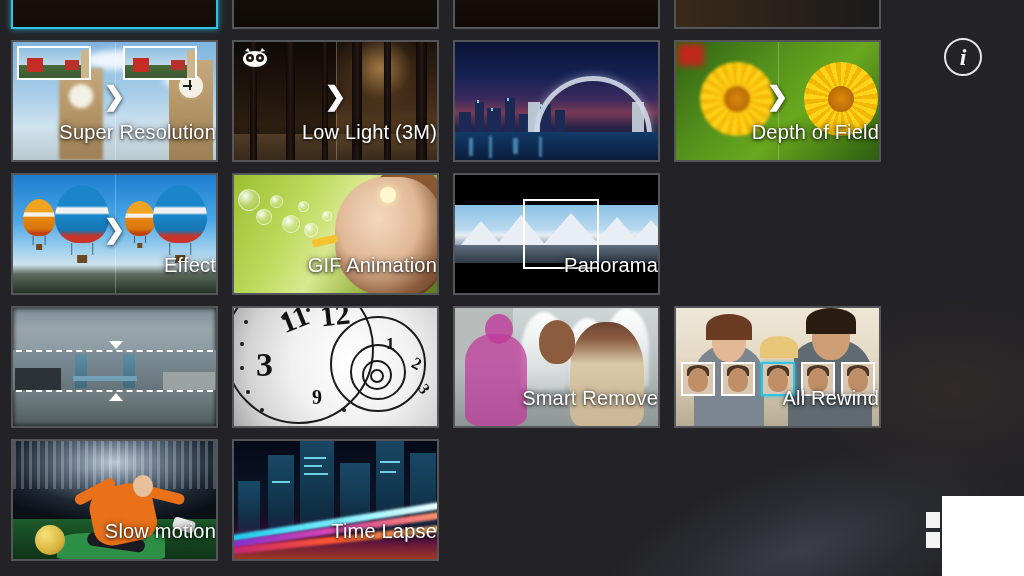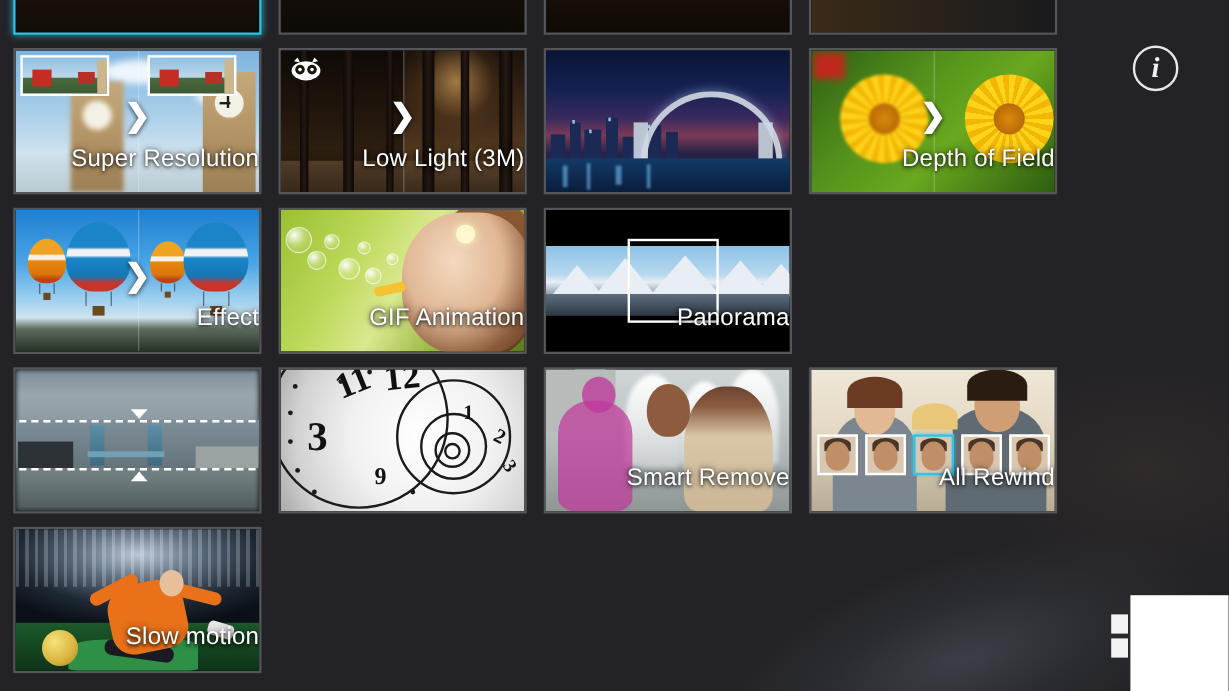--- a/index.html
+++ b/index.html
@@ -695,20 +695,42 @@
           <div class="sl-player"></div>
           <div class="sl-arm" style="left:60px;bottom:62px;width:44px;height:11px;transform:rotate(-28deg);"></div>
           <div class="sl-arm" style="left:132px;bottom:58px;width:40px;height:11px;transform:rotate(14deg);"></div>
           <div class="sl-head"></div>
           <div class="sl-ball"></div>
           <div style="position:absolute;left:160px;bottom:28px;width:22px;height:12px;background:#e9e9e9;border-radius:4px;transform:rotate(16deg);"></div>
         </div>
         <div class="caption">Slow motion</div>
       </div>
 
+      <div class="tile">
+        <div class="art">
+          <div class="tl-bg"></div>
+          <div class="tl-tower" style="left:4px;width:22px;height:52px;"></div>
+          <div class="tl-tower" style="left:34px;width:26px;height:78px;"></div>
+          <div class="tl-tower" style="left:66px;width:34px;height:94px;"></div>
+          <div class="tl-tower" style="left:106px;width:30px;height:70px;"></div>
+          <div class="tl-tower" style="left:142px;width:28px;height:92px;"></div>
+          <div class="tl-tower" style="left:176px;width:26px;height:80px;"></div>
+          <div class="tl-win" style="left:70px;top:16px;width:22px;height:2px;"></div>
+          <div class="tl-win" style="left:70px;top:24px;width:18px;height:2px;"></div>
+          <div class="tl-win" style="left:70px;top:32px;width:24px;height:2px;"></div>
+          <div class="tl-win" style="left:146px;top:20px;width:20px;height:2px;"></div>
+          <div class="tl-win" style="left:146px;top:30px;width:16px;height:2px;"></div>
+          <div class="tl-win" style="left:38px;top:40px;width:18px;height:2px;"></div>
+          <div class="tl-glow"></div>
+          <div class="tl-trail" style="left:-10px;bottom:34px;width:230px;background:linear-gradient(to right,#12c6e8,#7ef0ff,#ffffff);transform:rotate(-9deg);"></div>
+          <div class="tl-trail" style="left:-10px;bottom:26px;width:230px;background:linear-gradient(to right,#7a2fd0,#e048b0,#ff9a5a);transform:rotate(-8deg);"></div>
+          <div class="tl-trail" style="left:-10px;bottom:16px;width:230px;background:linear-gradient(to right,#c4207a,#ff5a2a,#ffd27a);transform:rotate(-6deg);"></div>
+        </div>
+        <div class="caption">Time Lapse</div>
+      </div>
     </div>
 
   </div>
 
   <div id="info-btn">i</div>
 
   <div id="small-sq-a"></div>
   <div id="small-sq-b"></div>
   <div id="white-panel"></div>
 

